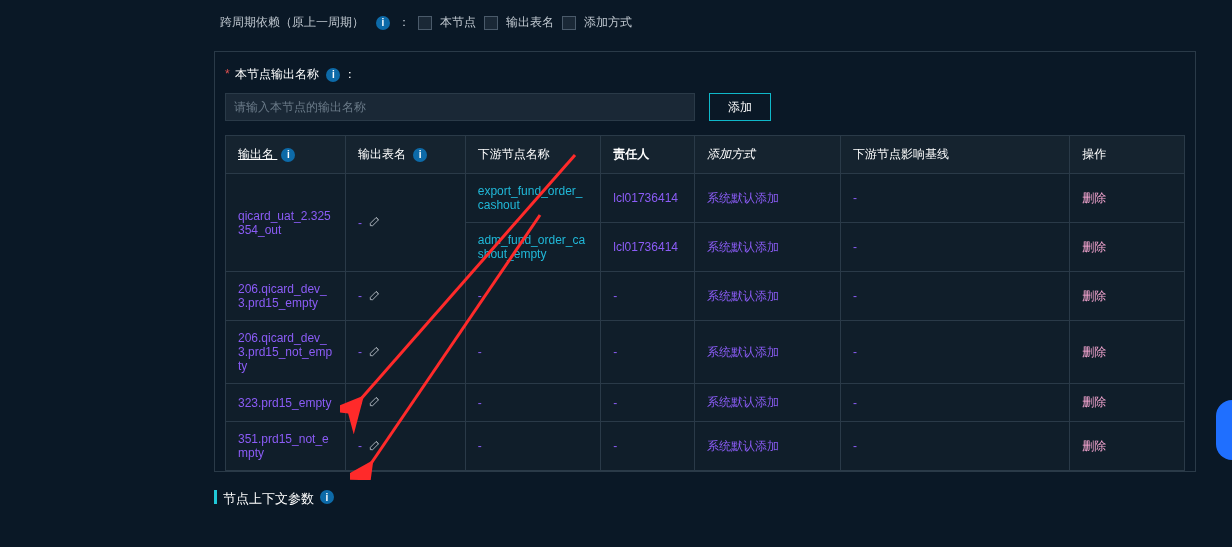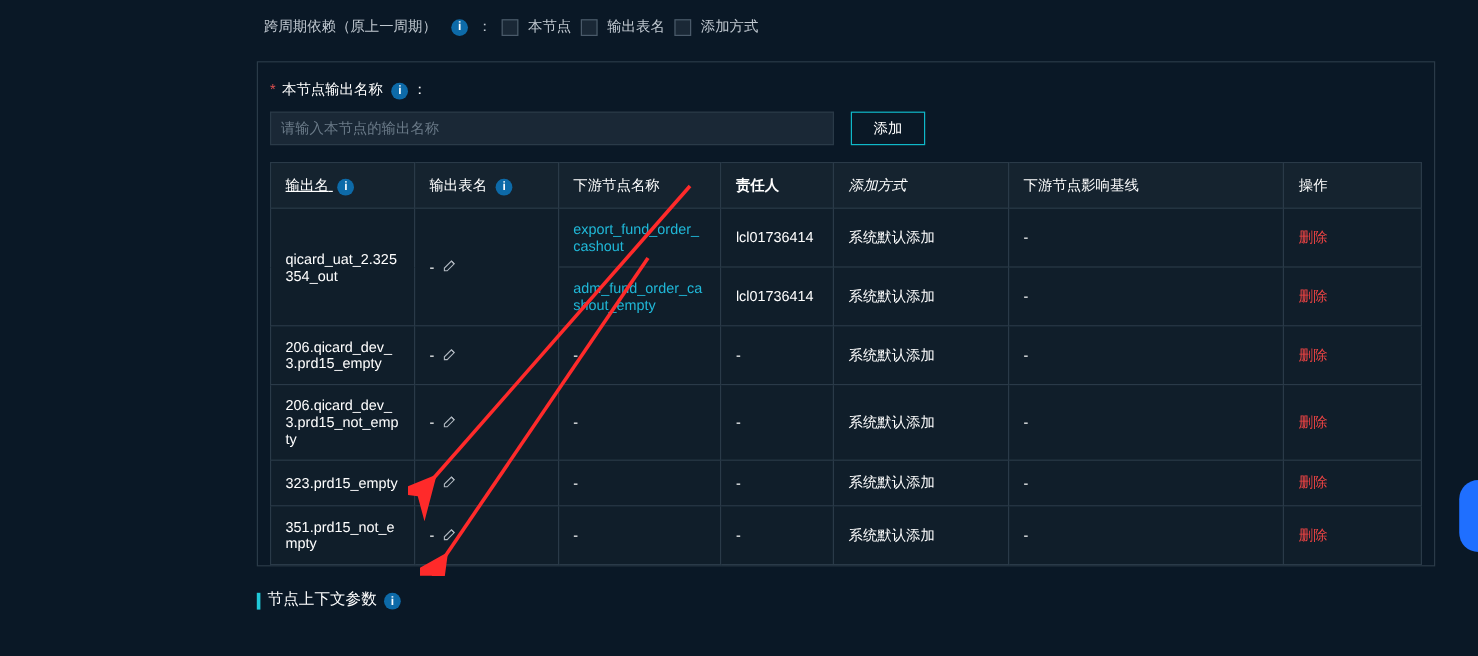--- a/index.html
+++ b/index.html
@@ -93,37 +93,37 @@
     word-break: break-all;
   }
   th {
     background: #15232f;
     color: #fff;
     font-weight: normal;
     font-size: 12px;
   }
   td {
     background: #101e2a;
-    color: #ffffff;
+    color: #8b5cf6;
     font-size: 12px;
   }
   .col-outname { width: 115px; text-decoration: underline; }
   .col-outtable { width: 115px; margin-left: 40px; }
   .col-downnode { width: 130px; }
   .col-owner    { width: 90px; font-weight: bold; }
   .col-addmode  { width: 140px; font-style: italic; }
   .col-baseline { width: 220px; margin-left: 37px; }
   .col-op       { width: 110px; }
   .link { color: #20b8d8; }
-  .muted { color: #ef4444; }
+  .muted { color: #f9a8d4; }
   .edit-cell { display: flex; align-items: center; gap: 6px; }
   .edit-icon svg { width: 14px; height: 14px; stroke: #b0b8c0; fill: none; stroke-width: 1.6; }
   .footer-title {
     display: flex;
-    align-items: flex-end;
+    align-items: flex-start;
     gap: 6px;
     margin: 0 4px;
     color: #fff;
     font-size: 13px;
   }
   .bar {
     width: 3px;
     height: 14px;
     background: #20c8d8;
     display: inline-block;

